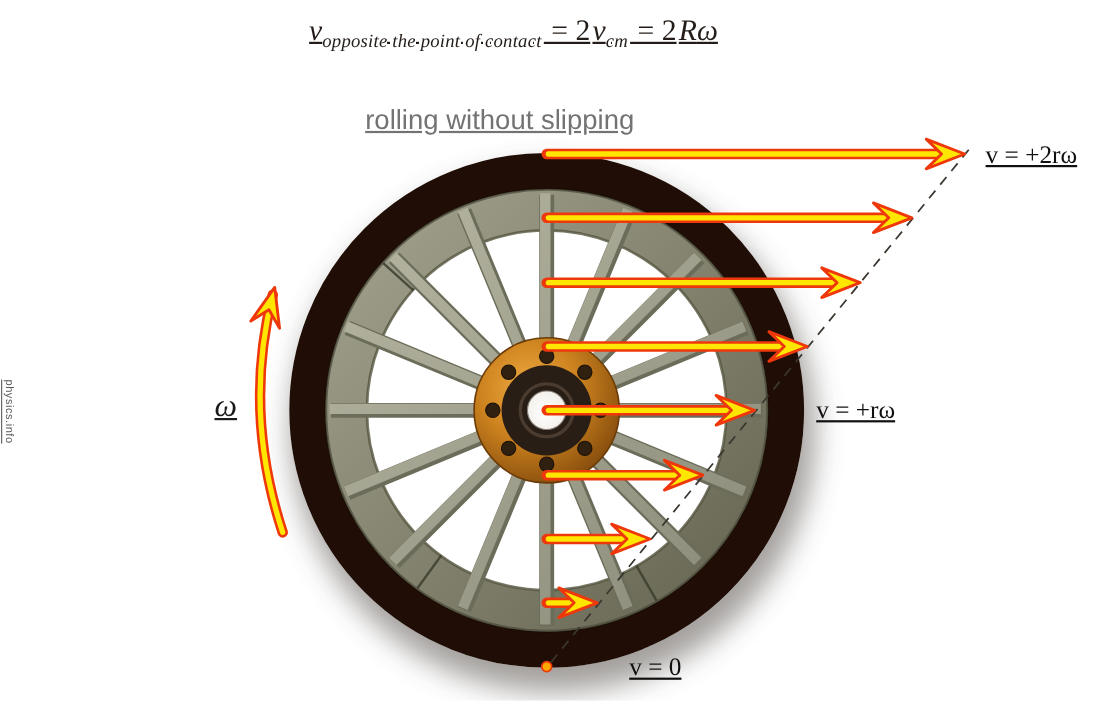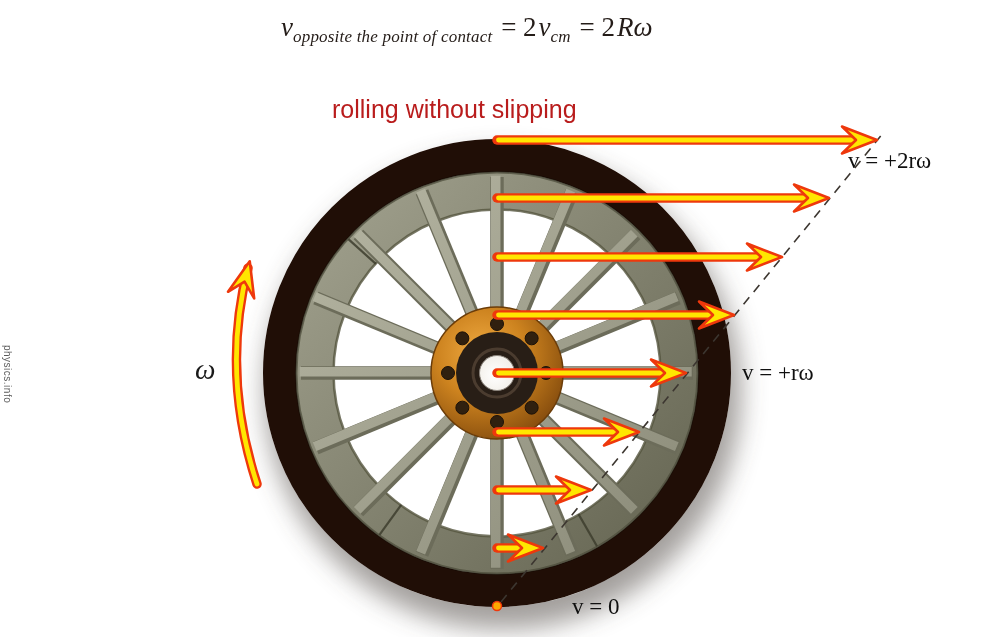--- a/index.html
+++ b/index.html
@@ -1,27 +1,27 @@
 <!DOCTYPE html>
 <html><head>
 <meta charset="utf-8">
 <style>
   html,body{margin:0;padding:0;background:#ffffff;}
   #stage{position:relative;width:1000px;height:637px;background:#ffffff;overflow:hidden;
          font-family:"Liberation Serif",serif;}
   #wheel-svg{position:absolute;left:0;top:0;}
-  .abs{position:absolute;white-space:nowrap;}
+  .abs{position:absolute;white-space:nowrap;text-decoration:underline;}
   .formula{left:281px;top:12px;font-size:27px;color:#241c18;}
   .f-var{font-style:italic;}
   .f-sub{font-style:italic;font-size:17px;vertical-align:-0.38em;letter-spacing:0.2px;}
   .f-main{font-style:normal;padding:0 2px;}
   .title{left:332px;top:95px;font-family:"Liberation Sans",sans-serif;
-         font-size:25px;color:#b91c1c;}
+         font-size:25px;color:#737373;}
   .vlabel{font-size:23px;color:#101010;}
-  .vlabel-top{left:848px;top:128px;margin-top:20px;}
+  .vlabel-top{left:896px;top:128px;}
   .vlabel-mid{left:742px;top:360px;}
   .vlabel-bot{left:572px;top:594px;}
   .omega-label{left:195px;top:353px;font-size:29px;font-style:italic;color:#1a1a1a;}
   .watermark{left:2px;top:345px;font-family:"Liberation Sans",sans-serif;font-size:10px;
              color:#5a5a5a;writing-mode:vertical-rl;letter-spacing:0.5px;}
 </style>
 </head>
 <body>
 
 <div id="stage">

